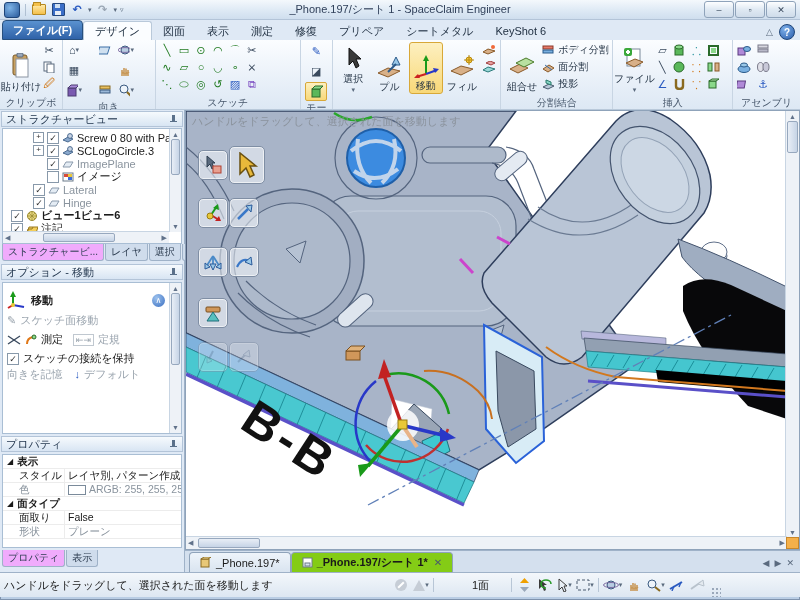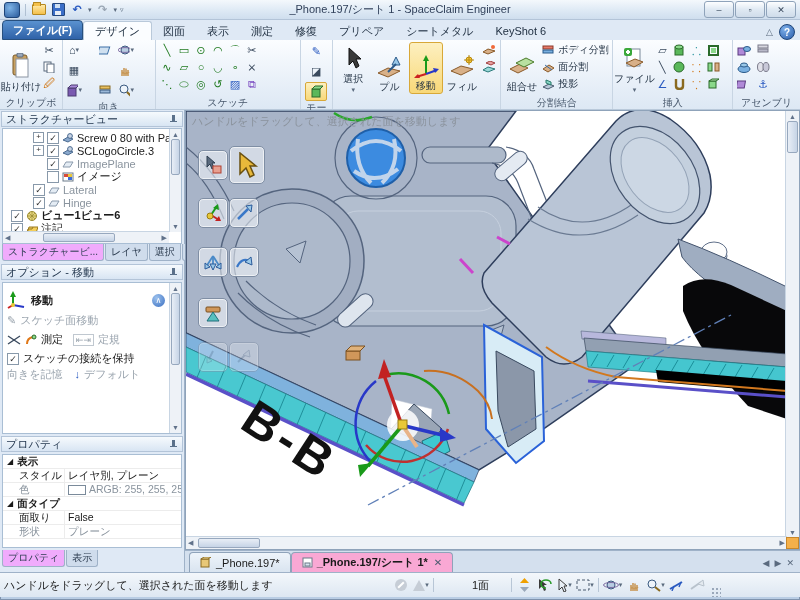--- a/index.html
+++ b/index.html
@@ -87,21 +87,21 @@
   .vmsg{position:absolute;left:6px;top:3px;color:#8a929c;font-size:11px;white-space:nowrap;}
   .mbtn{position:absolute;width:28px;height:28px;border:1px solid #7f8ea4;border-radius:5px;background:rgba(244,248,252,0.55);box-shadow:inset 0 0 0 1px rgba(255,255,255,.6);display:flex;align-items:center;justify-content:center;}
   .mbtn.big{width:34px;height:36px;}
   .mbtn.ghost{opacity:.45;}
   .vsb{position:absolute;right:0;top:0;width:13px;height:427px;background:#eef2f7;border-left:1px solid #c8d5e3;}
   .hsb{position:absolute;left:0;bottom:0;height:12px;width:601px;background:#eef2f7;border-top:1px solid #c8d5e3;}
   .corner{position:absolute;right:0;bottom:0;width:13px;height:12px;background:#f5b04a;border:1px solid #c8872a;box-sizing:border-box;}
   
   .doctabs{position:absolute;left:185px;top:550px;width:615px;height:22px;background:#d4e0ee;border-top:1px solid #9fb2c8;display:flex;align-items:flex-end;padding-left:4px;box-sizing:border-box;}
   .dtab{height:19px;display:flex;align-items:center;gap:4px;padding:0 10px;border:1px solid #8fa3ba;border-bottom:none;border-radius:4px 4px 0 0;background:linear-gradient(#eef4fa,#d9e4f0);font-size:11px;}
-  .dtab.active{background:#f9a8d4;font-weight:bold;}
+  .dtab.active{background:#84cc16;font-weight:bold;}
   .dclose{color:#4a5a6e;font-size:10px;margin-left:2px;}
   .dnav{margin-left:auto;display:flex;gap:5px;padding:0 6px 4px 0;color:#5a6a7e;font-size:9px;}
   
   .statusbar{position:absolute;left:0;top:572px;width:800px;height:25px;background:linear-gradient(#f3f7fb,#dde7f2);border-top:1px solid #9fb2c8;display:flex;align-items:center;padding:0 4px;box-sizing:border-box;gap:4px;}
   .ssep{width:1px;height:14px;background:#b8c6d6;}
   .sic{height:16px;min-width:16px;display:flex;align-items:center;justify-content:center;}
   .grip{margin-left:2px;width:10px;height:10px;align-self:flex-end;
     background:radial-gradient(circle,#9aa8ba 1px,transparent 1.4px) 0 0/4px 4px;}
   .stopico{width:12px;height:12px;border-radius:50%;background:#c6cdd6;position:relative;}
   .stopico:before{content:"";position:absolute;left:2px;top:5px;width:8px;height:2px;background:#fff;transform:rotate(-45deg);}
@@ -598,21 +598,21 @@
     <span>プロパティ</span>
     <span class="pin"></span>
   </div>
   <div class="props" style="position:absolute;top:344px;height:92px">
     <div class="psec">
         <span style="font-size:8px">◢</span>
         <span>表示</span>
       </div>
     <div class="prow">
       <span class="pn">スタイル</span>
-      <span class="p v pv">レイヤ別, プレーン</span>
+      <span class="p v pv">レイヤ別, パターン作成</span>
     </div>
     <div class="prow">
       <span class="pn" style="color:#8a949e">色</span>
       <span class="pv">
           <span class="swatch"></span>
           <span style="color:#8a949e">ARGB: 255, 255, 25</span>
         </span>
     </div>
     <div class="psec">
         <span style="font-size:8px">◢</span>

